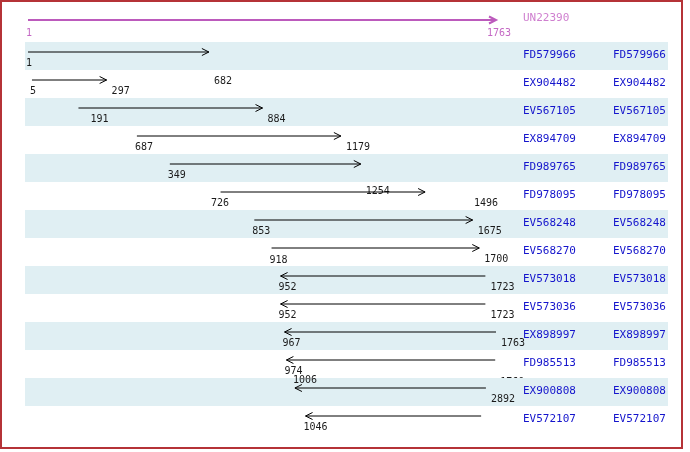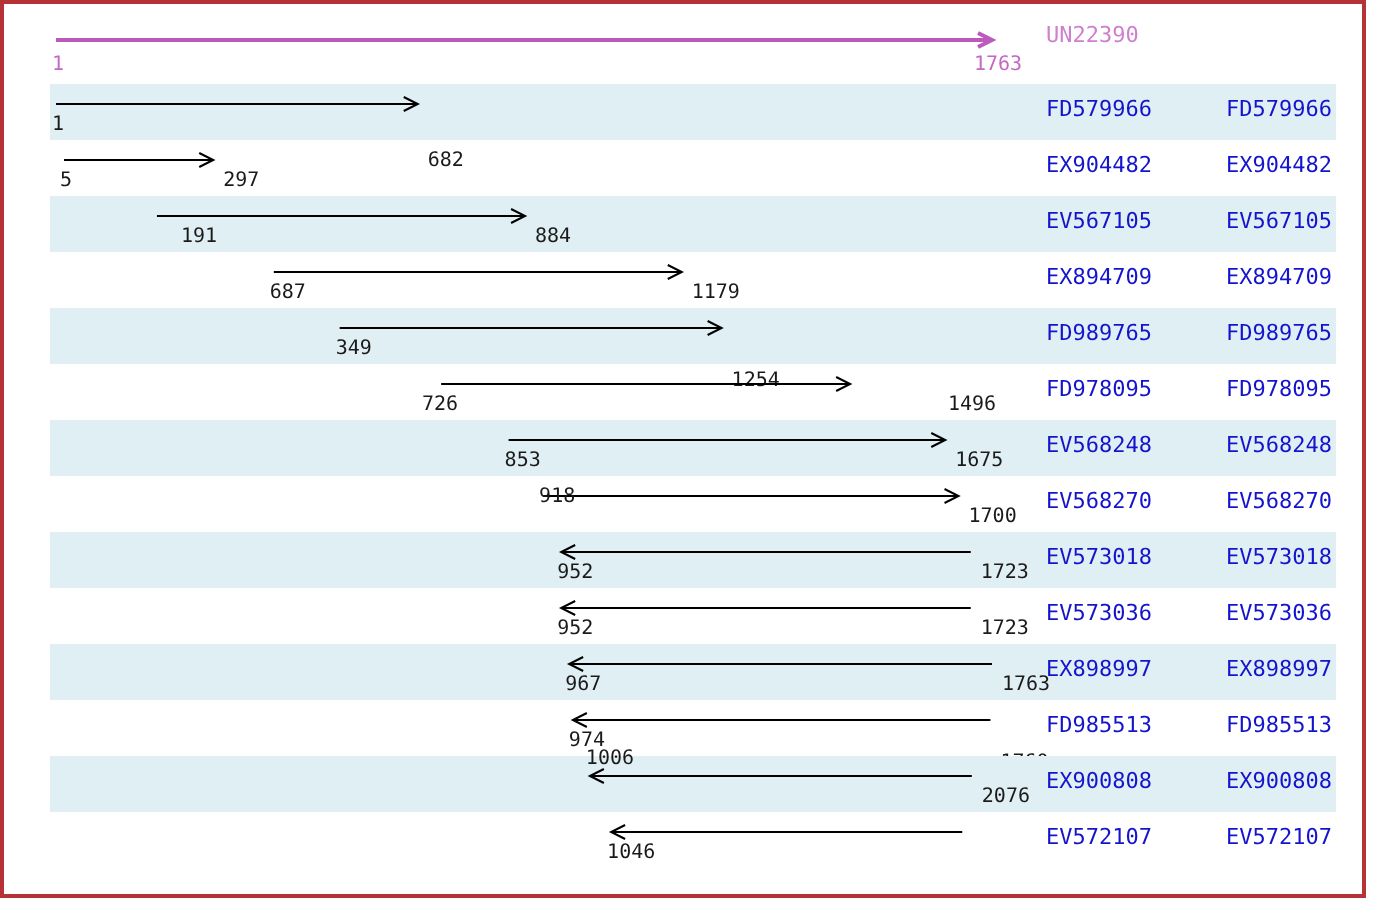--- a/index.html
+++ b/index.html
@@ -114,21 +114,21 @@
         <span class="num" style="left: 252.297px; top: 225px;">853</span>
         <span class="num" style="left: 477.627px; top: 225px;">1675</span>
         <span class="acc" style="left: 523px; top: 216px;">EV568248</span>
         <span class="acc" style="left: 613px; top: 216px;">EV568248</span>
       </div>
       <div>
         <svg class="arrow" width="690" height="12" style="left: 0px; top: 242px;">
           <line x1="271.56186152099883" x2="479.26674233825196" y1="6" y2="6" stroke="#000000" stroke-width="1"></line>
           <polyline points="472.26674233825196,2.5 479.26674233825196,6 472.26674233825196,9.5" fill="none" stroke="#000000" stroke-width="1"></polyline>
         </svg>
-        <span class="num" style="left: 269.562px; top: 243px;">918</span>
+        <span class="num" style="left: 269.562px; top: 254px;">918</span>
         <span class="num" style="left: 484.267px; top: 253px;">1700</span>
         <span class="acc" style="left: 523px; top: 244px;">EV568270</span>
         <span class="acc" style="left: 613px; top: 244px;">EV568270</span>
       </div>
       <div>
         <div class="band" style="top: 266px;"></div>
         <svg class="arrow" width="690" height="12" style="left: 0px; top: 270px;">
           <line x1="280.5925085130533" x2="485.37570942111233" y1="6" y2="6" stroke="#000000" stroke-width="1"></line>
           <polyline points="287.5925085130533,2.5 280.5925085130533,6 287.5925085130533,9.5" fill="none" stroke="#000000" stroke-width="1"></polyline>
         </svg>
@@ -168,21 +168,21 @@
         <span class="acc" style="left: 523px; top: 356px;">FD985513</span>
         <span class="acc" style="left: 613px; top: 356px;">FD985513</span>
       </div>
       <div>
         <div class="band" style="top: 378px;"></div>
         <svg class="arrow" width="690" height="12" style="left: 0px; top: 382px;">
           <line x1="294.93530079455167" x2="485.90692395005675" y1="6" y2="6" stroke="#000000" stroke-width="1"></line>
           <polyline points="301.93530079455167,2.5 294.93530079455167,6 301.93530079455167,9.5" fill="none" stroke="#000000" stroke-width="1"></polyline>
         </svg>
         <span class="num" style="left: 292.935px; top: 374px;">1006</span>
-        <span class="num" style="left: 490.907px; top: 393px;">2076</span>
+        <span class="num" style="left: 490.907px; top: 393px;">2892</span>
         <span class="acc" style="left: 523px; top: 384px;">EX900808</span>
         <span class="acc" style="left: 613px; top: 384px;">EX900808</span>
       </div>
       <div>
         <svg class="arrow" width="690" height="12" style="left: 0px; top: 410px;">
           <line x1="305.5595913734393" x2="481.12599318955733" y1="6" y2="6" stroke="#000000" stroke-width="1"></line>
           <polyline points="312.5595913734393,2.5 305.5595913734393,6 312.5595913734393,9.5" fill="none" stroke="#000000" stroke-width="1"></polyline>
         </svg>
         <span class="num" style="left: 303.56px; top: 421px;">1046</span>
         <span class="num" style="left: 486.126px; top: 421px; margin-top: 36px;">1707</span>

